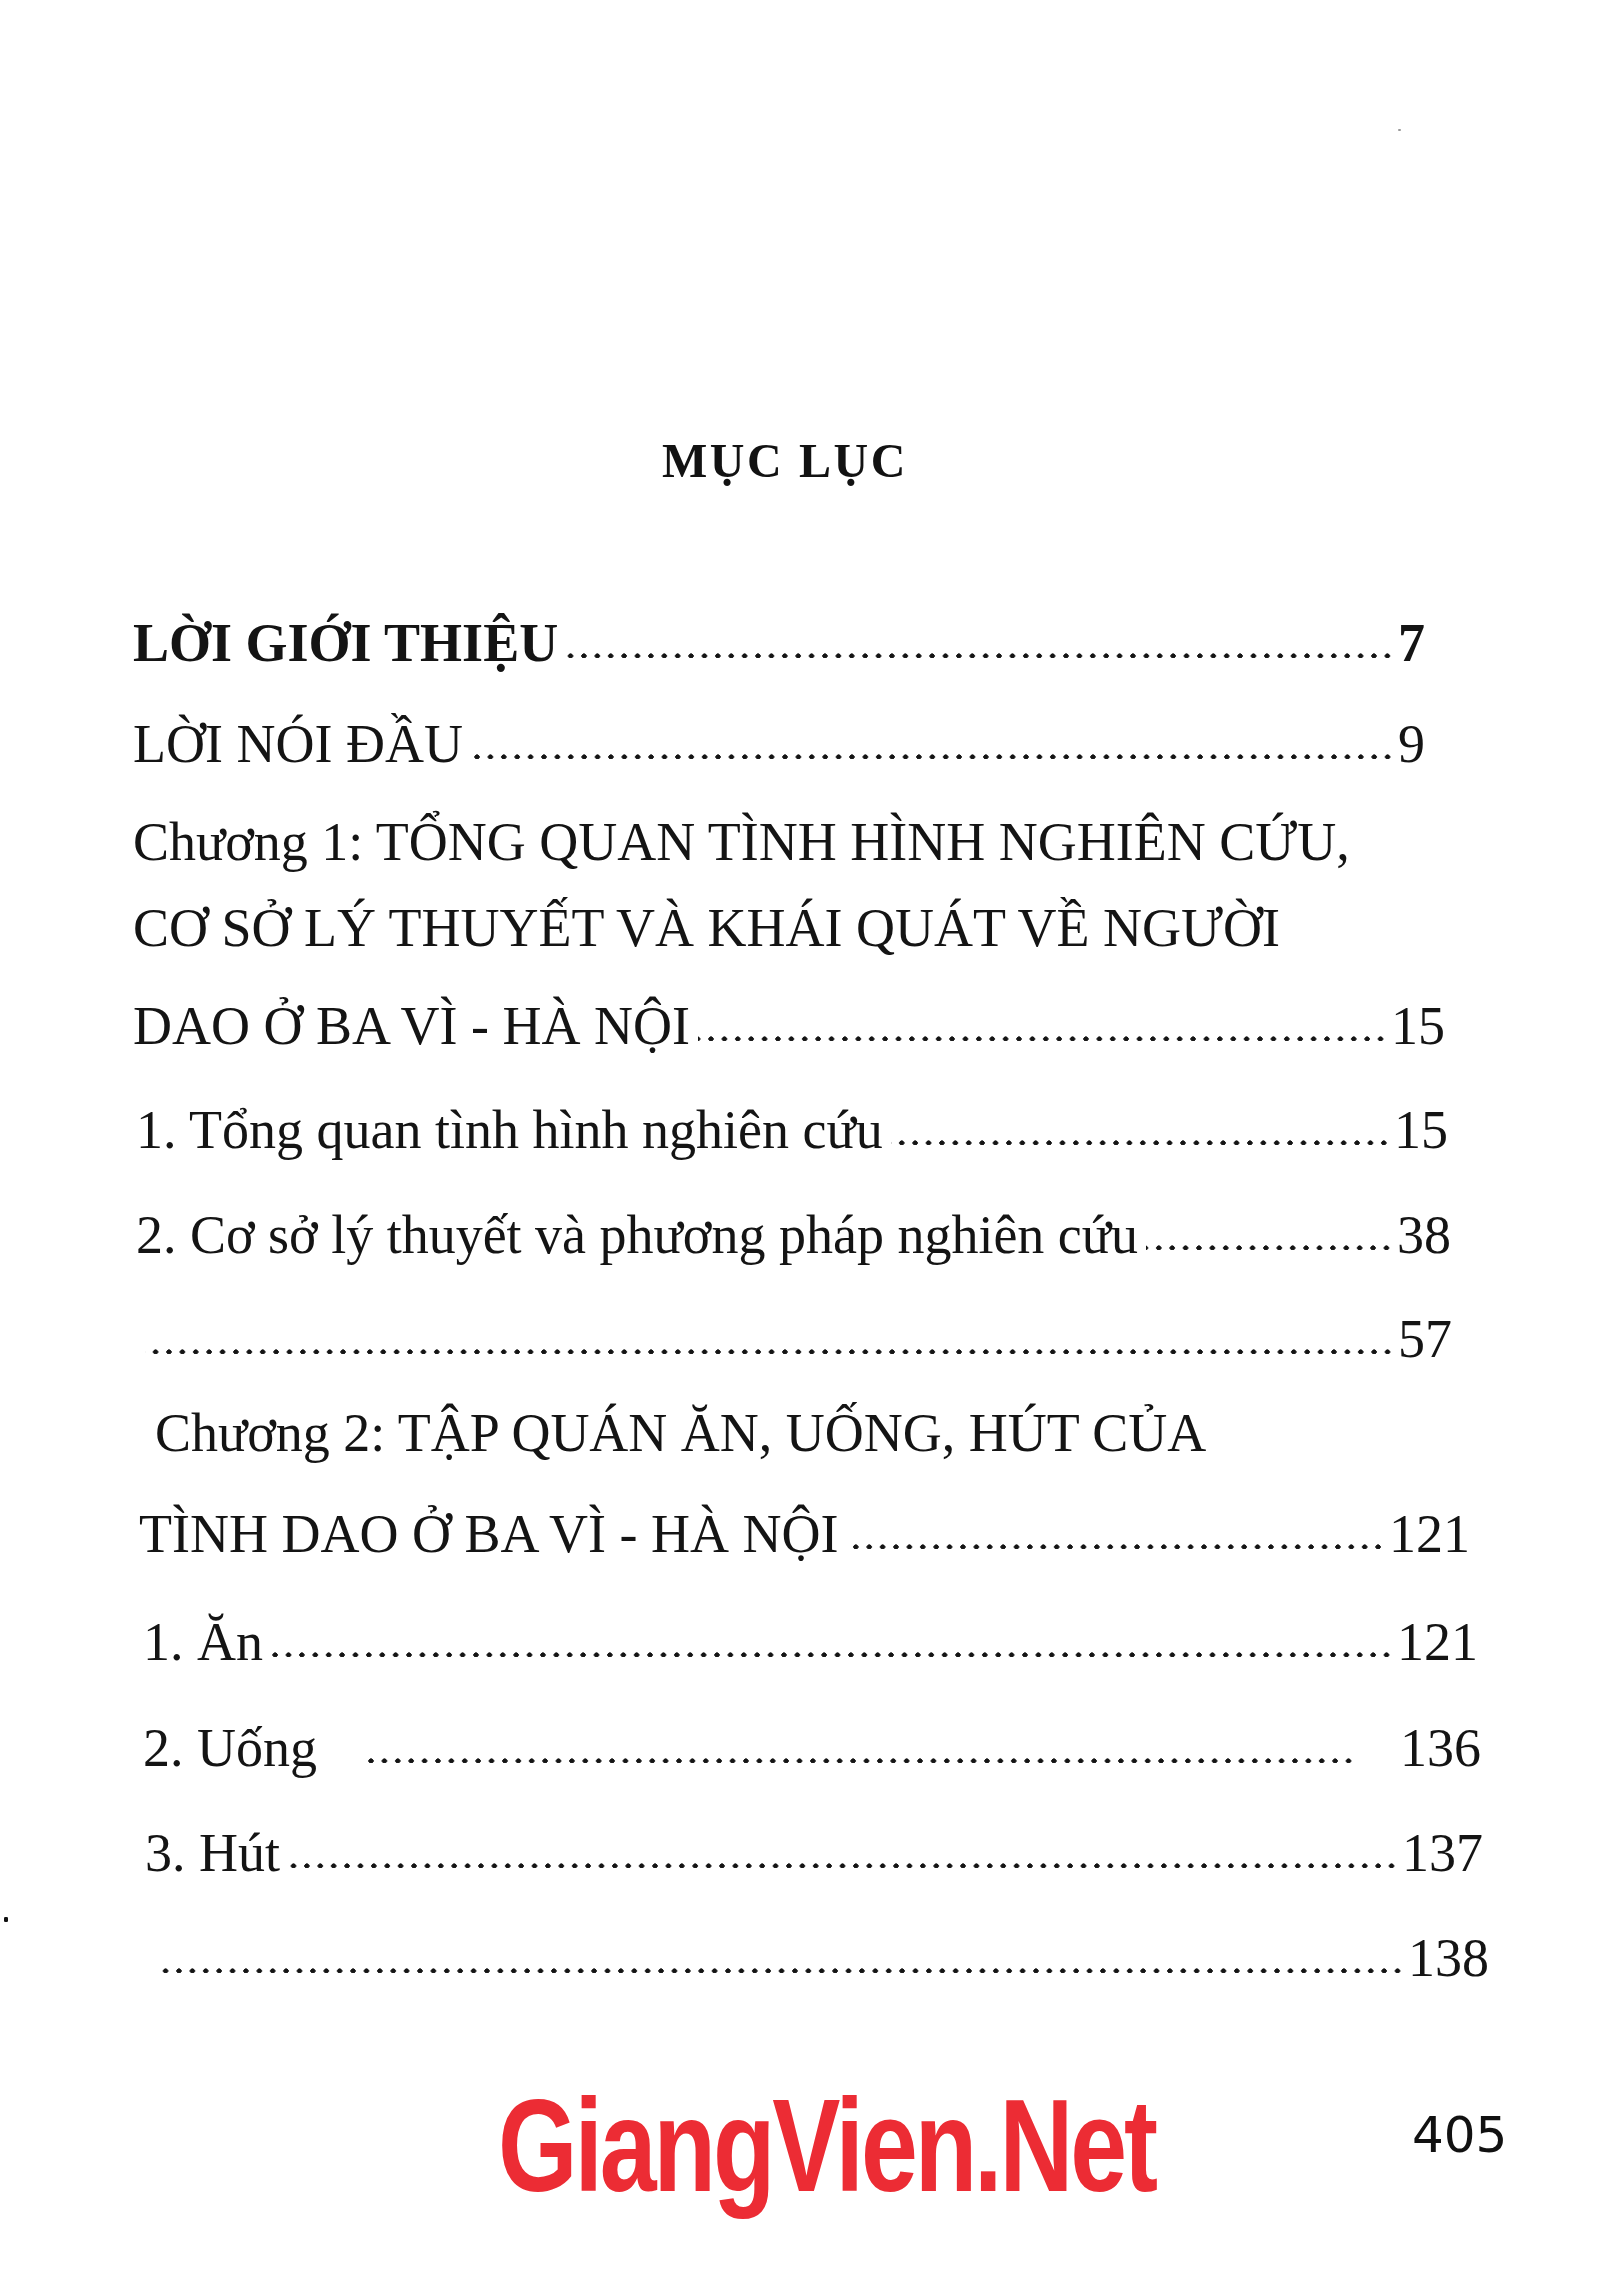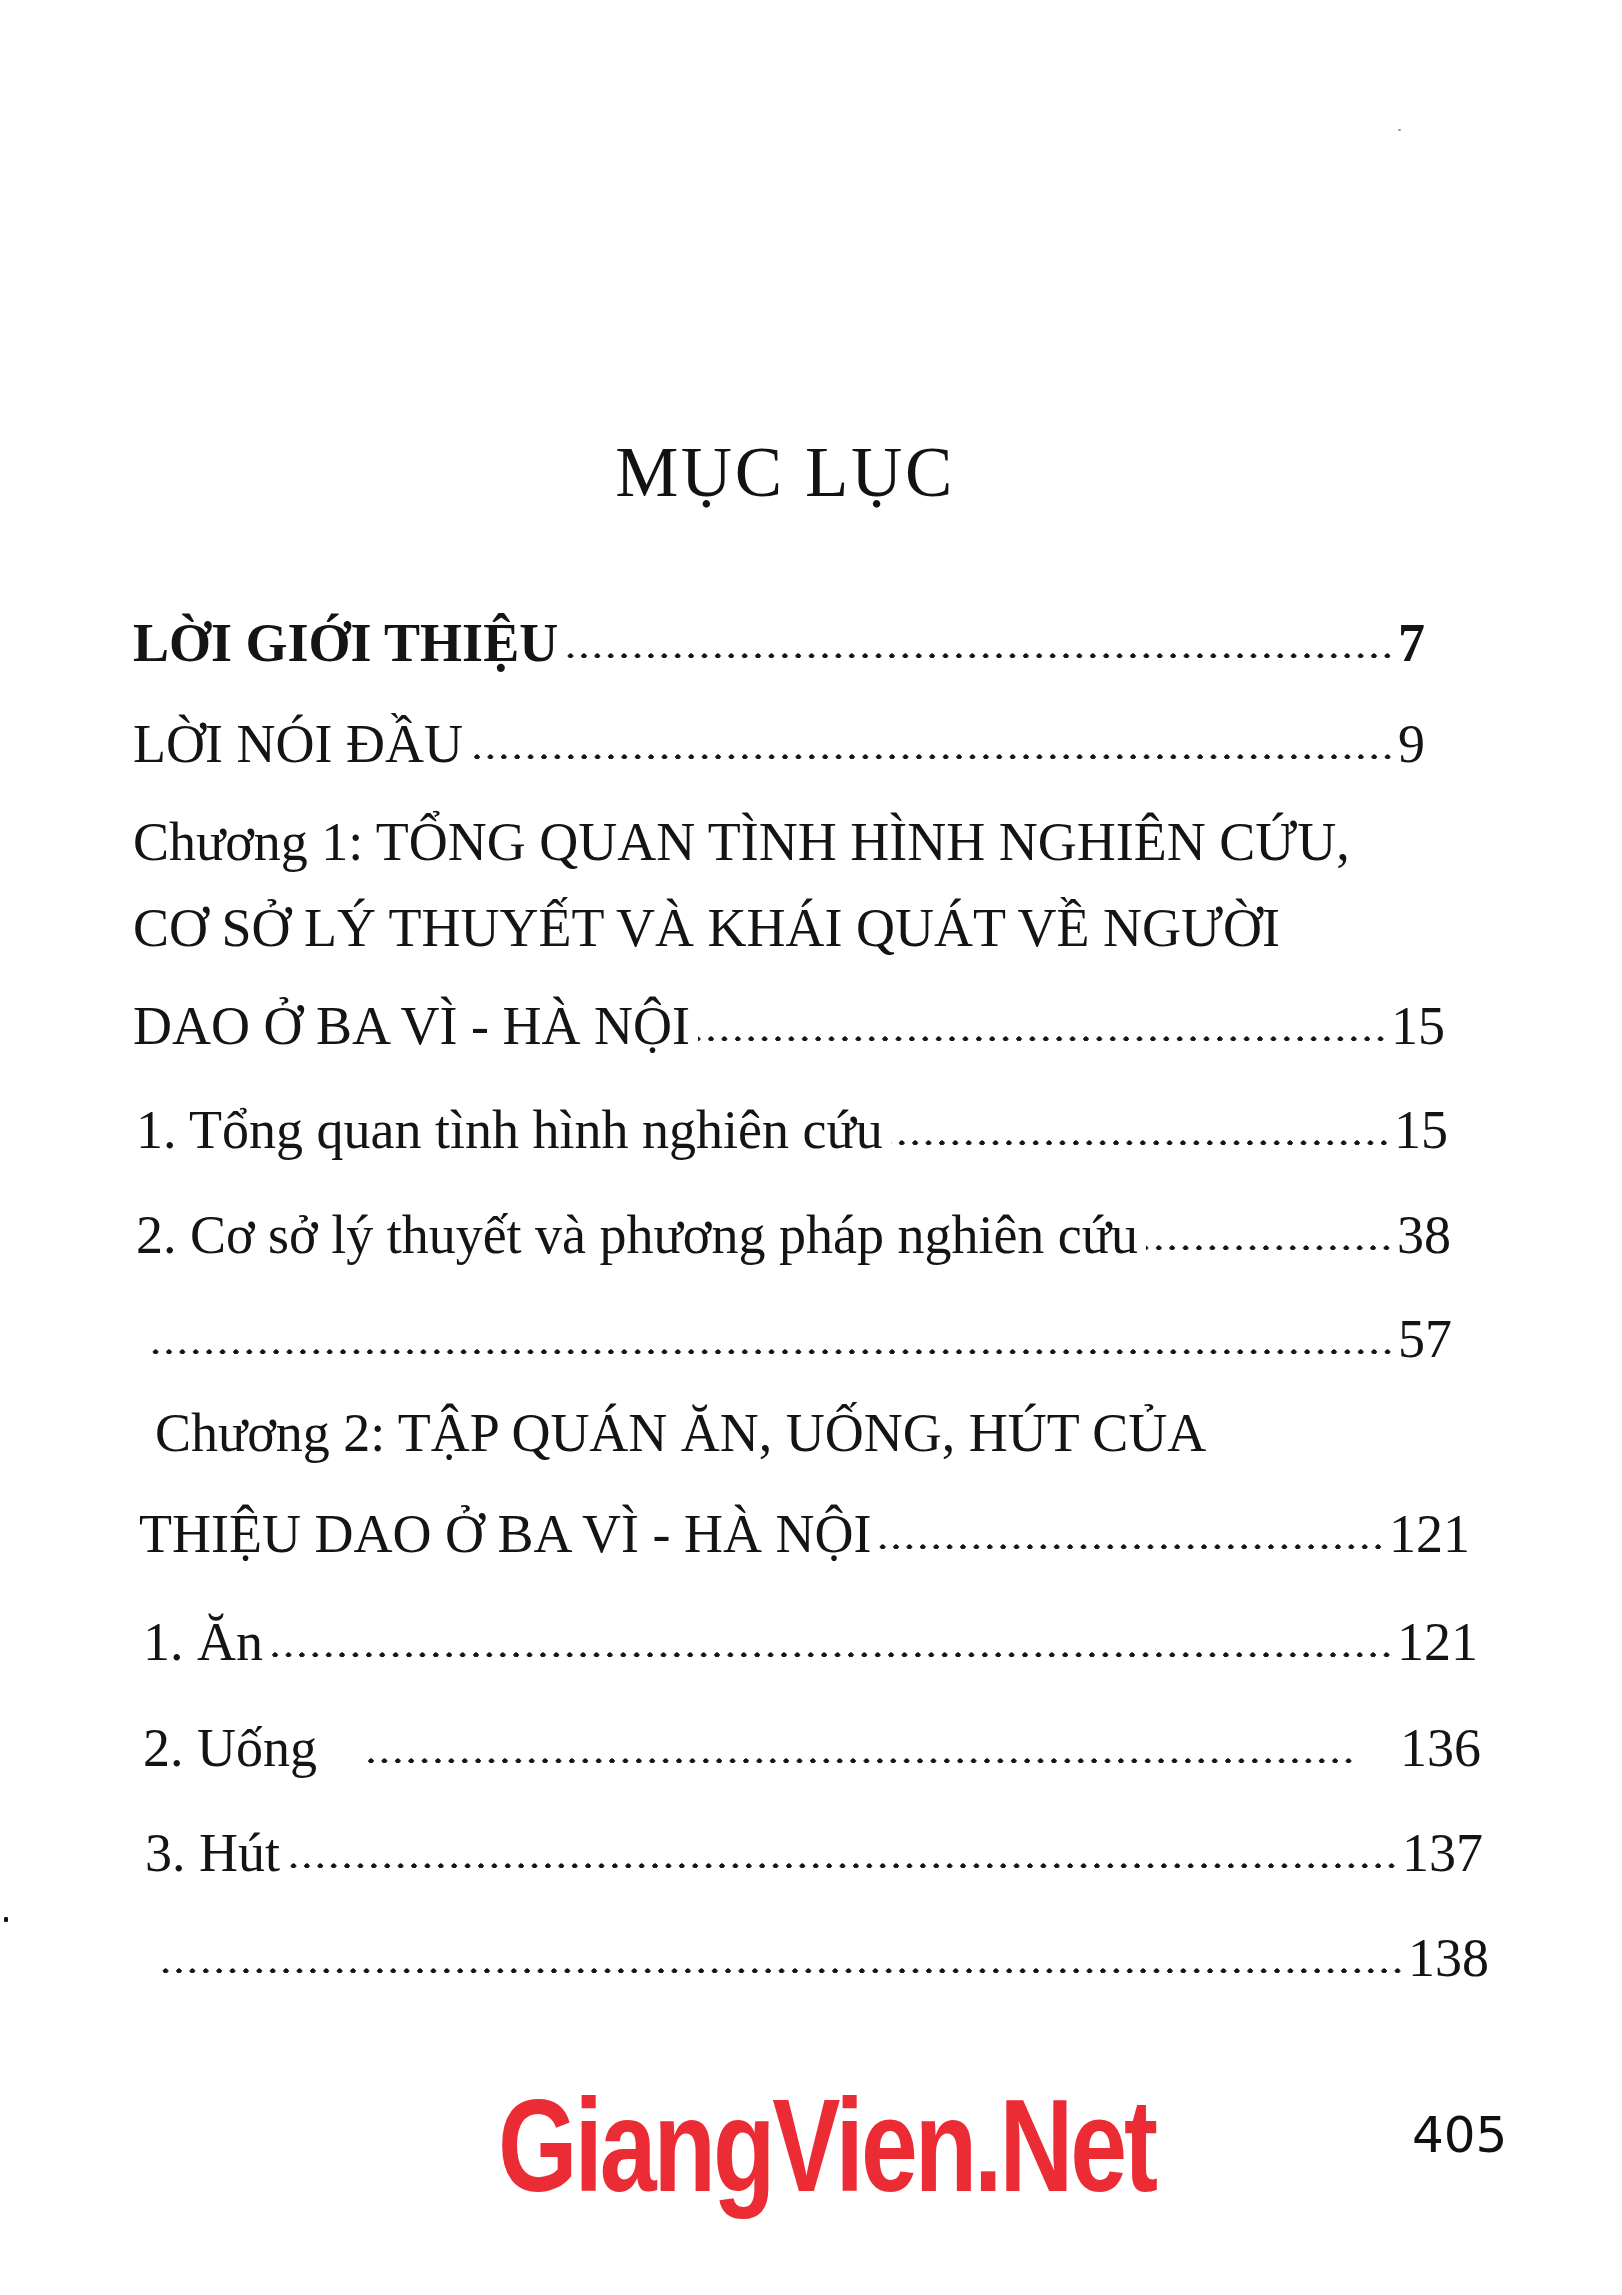--- a/index.html
+++ b/index.html
@@ -14,22 +14,22 @@
     overflow: hidden;
     font-family: "Liberation Serif", "DejaVu Serif", serif;
     color: #111111;
   }
   .page-title {
     position: absolute;
     top: 437px;
     left: 0;
     width: 1570px;
     text-align: center;
-    font-size: 71px;
-    font-weight: normal;
+    font-size: 48px;
+    font-weight: bold;
     letter-spacing: 2.6px;
     line-height: 1;
     color: #121212;
   }
   .toc {
     position: absolute;
     top: 0;
     left: 0;
     width: 1622px;
   }
@@ -140,21 +140,21 @@
   <div class="toc-line" style="left:137px; width:1315px; top:1303px;">
     <span class="toc-leader"></span>
     <span class="toc-page">57</span>
   </div>
 
   <div class="toc-line" style="left:139px; top:1406px;margin-left:16px;">
     <span class="toc-text">Chương 2: TẬP QUÁN ĂN, UỐNG, HÚT CỦA</span>
   </div>
 
   <div class="toc-line" style="left:139px; width:1331px; top:1498px;">
-    <span class="toc-text">THIỆU DAO Ở BA VÌ - HÀ NỘI</span>
+    <span class="toc-text">TÌNH DAO Ở BA VÌ - HÀ NỘI</span>
     <span class="toc-leader"></span>
     <span class="toc-page">121</span>
   </div>
 
   <div class="toc-line" style="left:143px; width:1335px; top:1606px;">
     <span class="toc-text">1. Ăn</span>
     <span class="toc-leader"></span>
     <span class="toc-page">121</span>
   </div>
 

